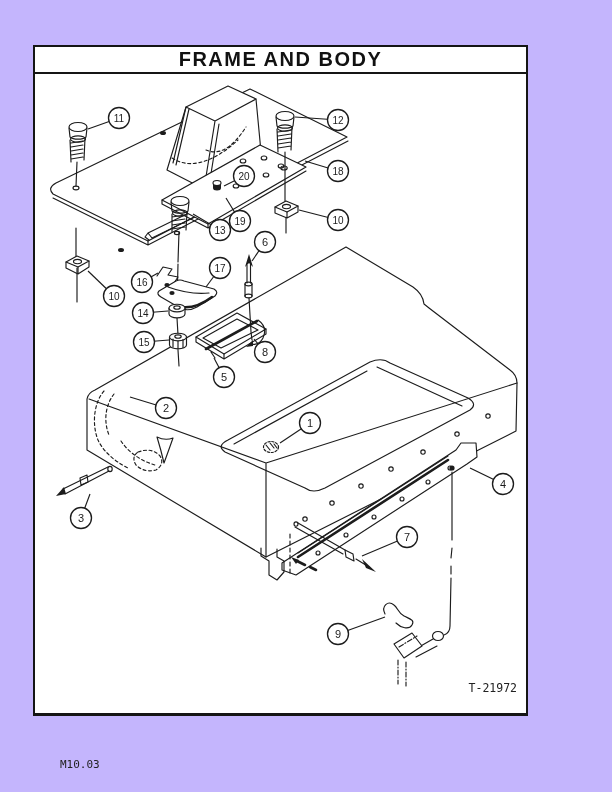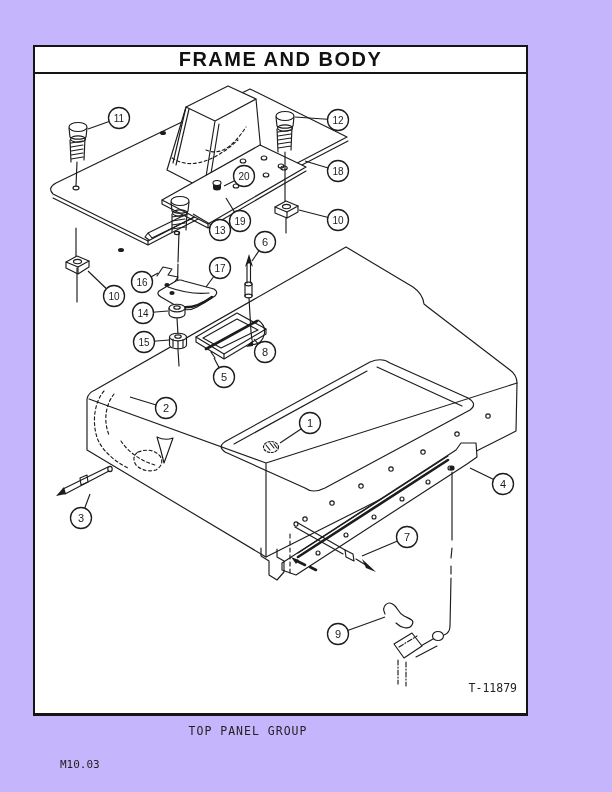--- a/index.html
+++ b/index.html
@@ -28,21 +28,21 @@
 </style>
 </head>
 <body>
 
 <div class="page">
 
   <div class="frame">
     <div class="titlebar">
       <span>FRAME AND BODY</span>
     </div>
-    <div class="fignum">T-11879</div>
+    <div class="fignum">T-21972</div>
   </div>
 
   <svg class="art" width="612" height="792" viewBox="0 0 612 792">
 
     <g>
       <path class="lnw" d="M 346,247 L 413,287 Q 423,294 424,304 L 429,308 L 510,370 Q 517,375 517,383
                            L 516,431 L 266,557 L 87,450 L 87,399 Q 88,393 95,390 Z"></path>
       <path class="ln" d="M 89,399 L 266,463 M 266,463 L 266,557 M 266,463 L 517,383"></path>
 
       <path class="ln" d="M 228,440 L 370,362 Q 382,357 390,363 L 468,398 Q 478,404 470,410
@@ -341,15 +341,14 @@
           <circle cx="240" cy="221" r="10.5" fill="#ffffff" stroke="#1c1c1c" stroke-width="1.35"></circle>
           <text x="240" y="224.6" text-anchor="middle" class="ctext" font-size="10">19</text>
         </g>
         <g>
           <circle cx="244" cy="176" r="10.5" fill="#ffffff" stroke="#1c1c1c" stroke-width="1.35"></circle>
           <text x="244" y="179.6" text-anchor="middle" class="ctext" font-size="10">20</text>
         </g>
       </g>
   </svg>
 
-  <div class="caption">TOP PANEL GROUP</div>
   <div class="pagecode">M10.03</div>
 </div>
 
 </body></html>

